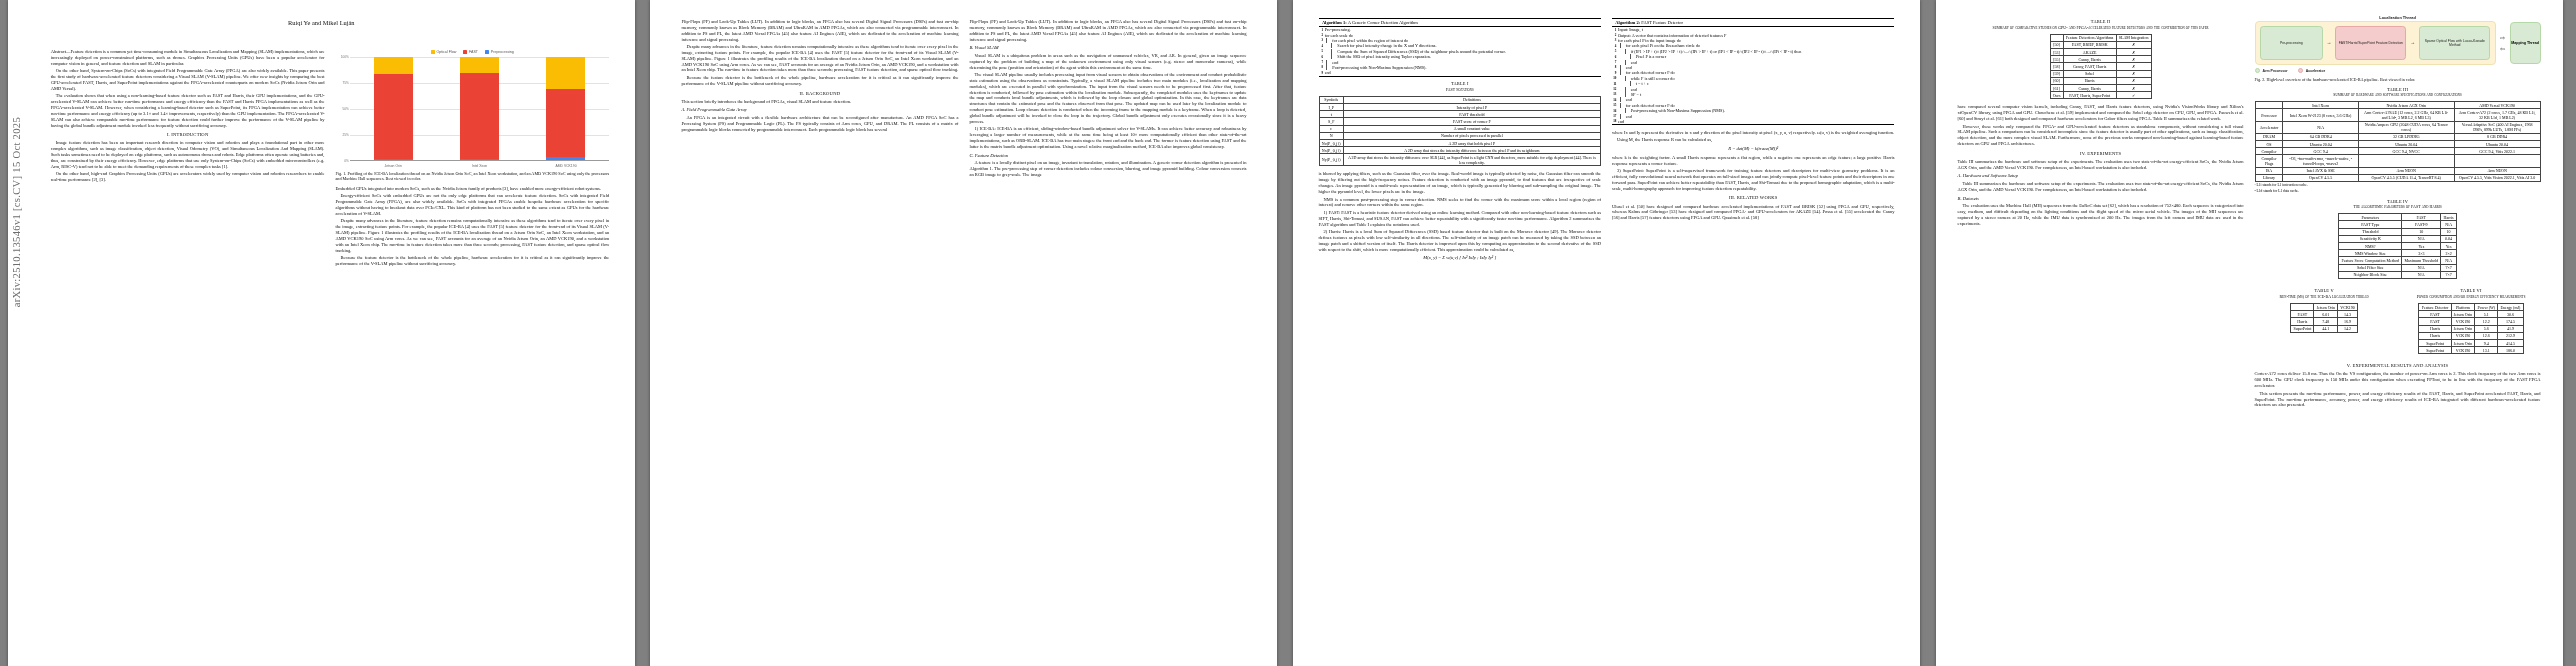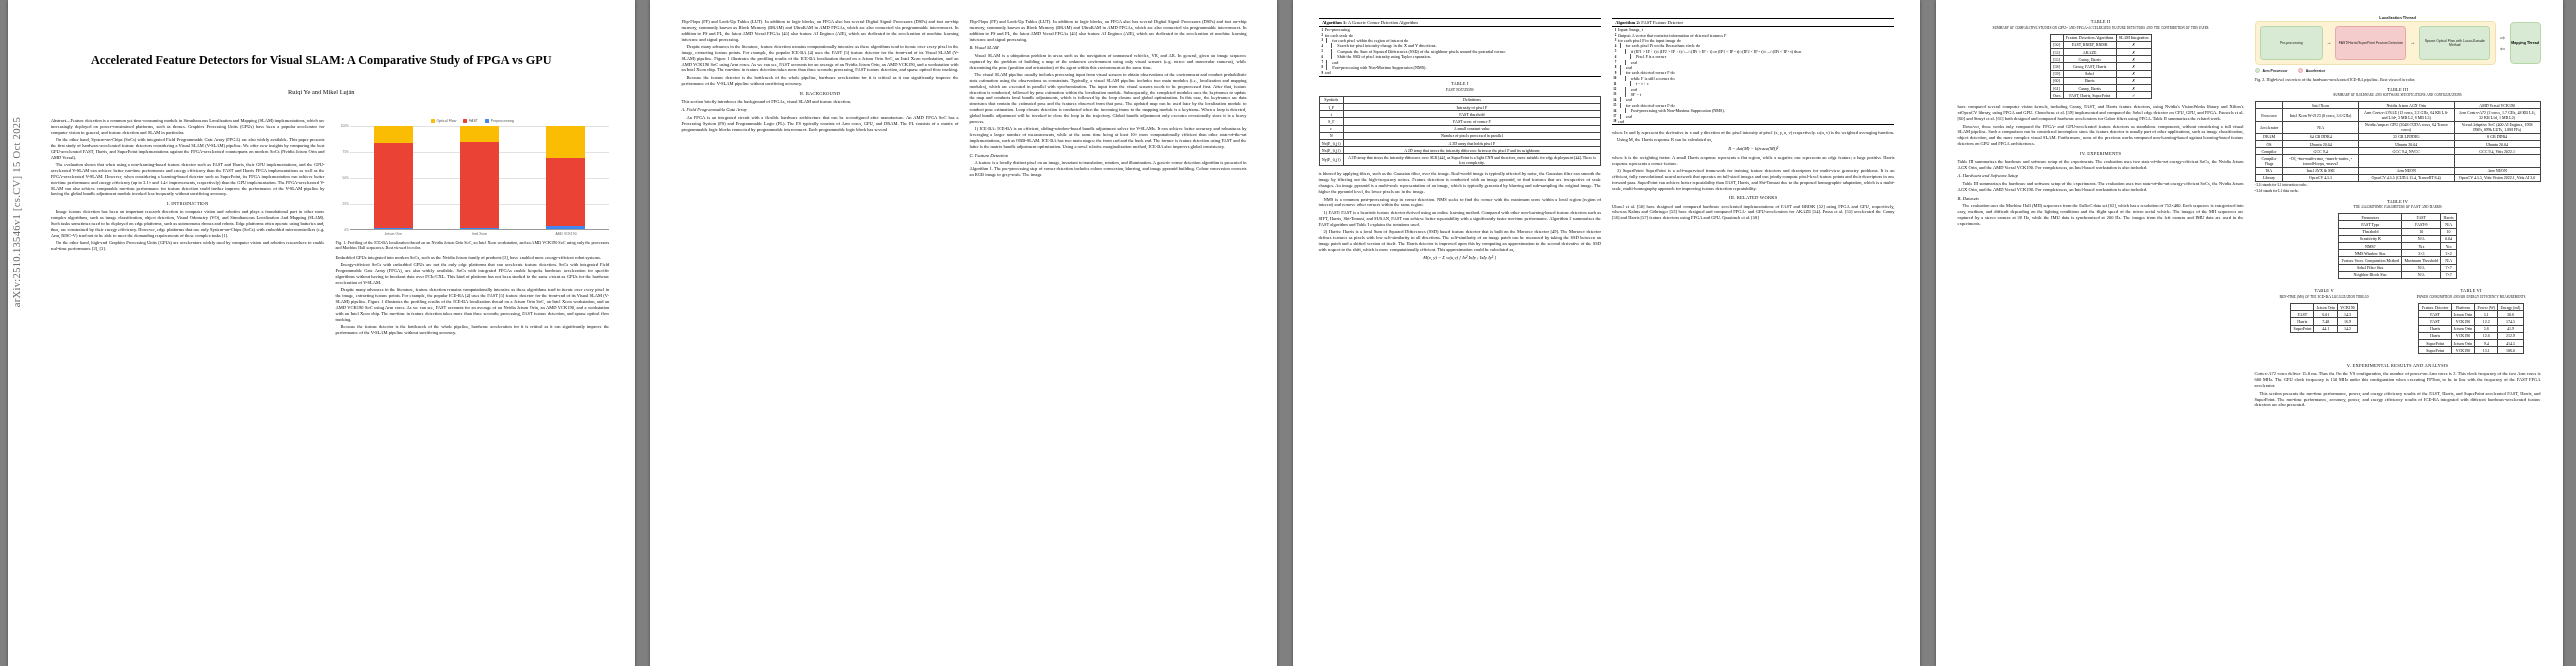--- a/index.html
+++ b/index.html
@@ -118,21 +118,20 @@
   .eq { text-align:center; font-style:italic; font-size:4.7px; margin:2.8px 0; }
 </style>
 </head>
 <body>
 
 <div class="viewer">
 
   <div class="page p1">
     <div class="arxiv-stamp">arXiv:2510.13546v1  [cs.CV]  15 Oct 2025</div>
 
-    <div class="title">Accelerated Feature Detectors for Visual SLAM: A Comparative Study of FPGA vs GPU</div>
     <div class="authors">Ruiqi Ye and Mikel Luján</div>
 
     <div class="p1-body">
       <div class="twocol">
 
         <div class="body-col">
           <p class="noind">Abstract—Feature detection is a common yet time-consuming module in Simultaneous Localization and Mapping (SLAM) implementations, which are increasingly deployed on power-constrained platforms, such as drones. Graphics Processing Units (GPUs) have been a popular accelerator for computer vision in general, and feature detection and SLAM in particular.</p>
           <p>On the other hand, System-on-Chips (SoCs) with integrated Field Programmable Gate Array (FPGA) are also widely available. This paper presents the first study of hardware-accelerated feature detectors considering a Visual SLAM (V-SLAM) pipeline. We offer new insights by comparing the best GPU-accelerated FAST, Harris, and SuperPoint implementations against the FPGA-accelerated counterparts on modern SoCs (Nvidia Jetson Orin and AMD Versal).</p>
           <p>The evaluation shows that when using a non-learning-based feature detector such as FAST and Harris, their GPU implementations, and the GPU-accelerated V-SLAM can achieve better run-time performance and energy efficiency than the FAST and Harris FPGA implementations as well as the FPGA-accelerated V-SLAM. However, when considering a learning-based detector such as SuperPoint, its FPGA implementation can achieve better run-time performance and energy efficiency (up to 3.1× and 1.4× improvements, respectively) than the GPU implementation. The FPGA-accelerated V-SLAM can also achieve comparable run-time performance for feature detection could further improve the performance of the V-SLAM pipeline by having the global bundle adjustment module invoked less frequently without sacrificing accuracy.</p>
 

